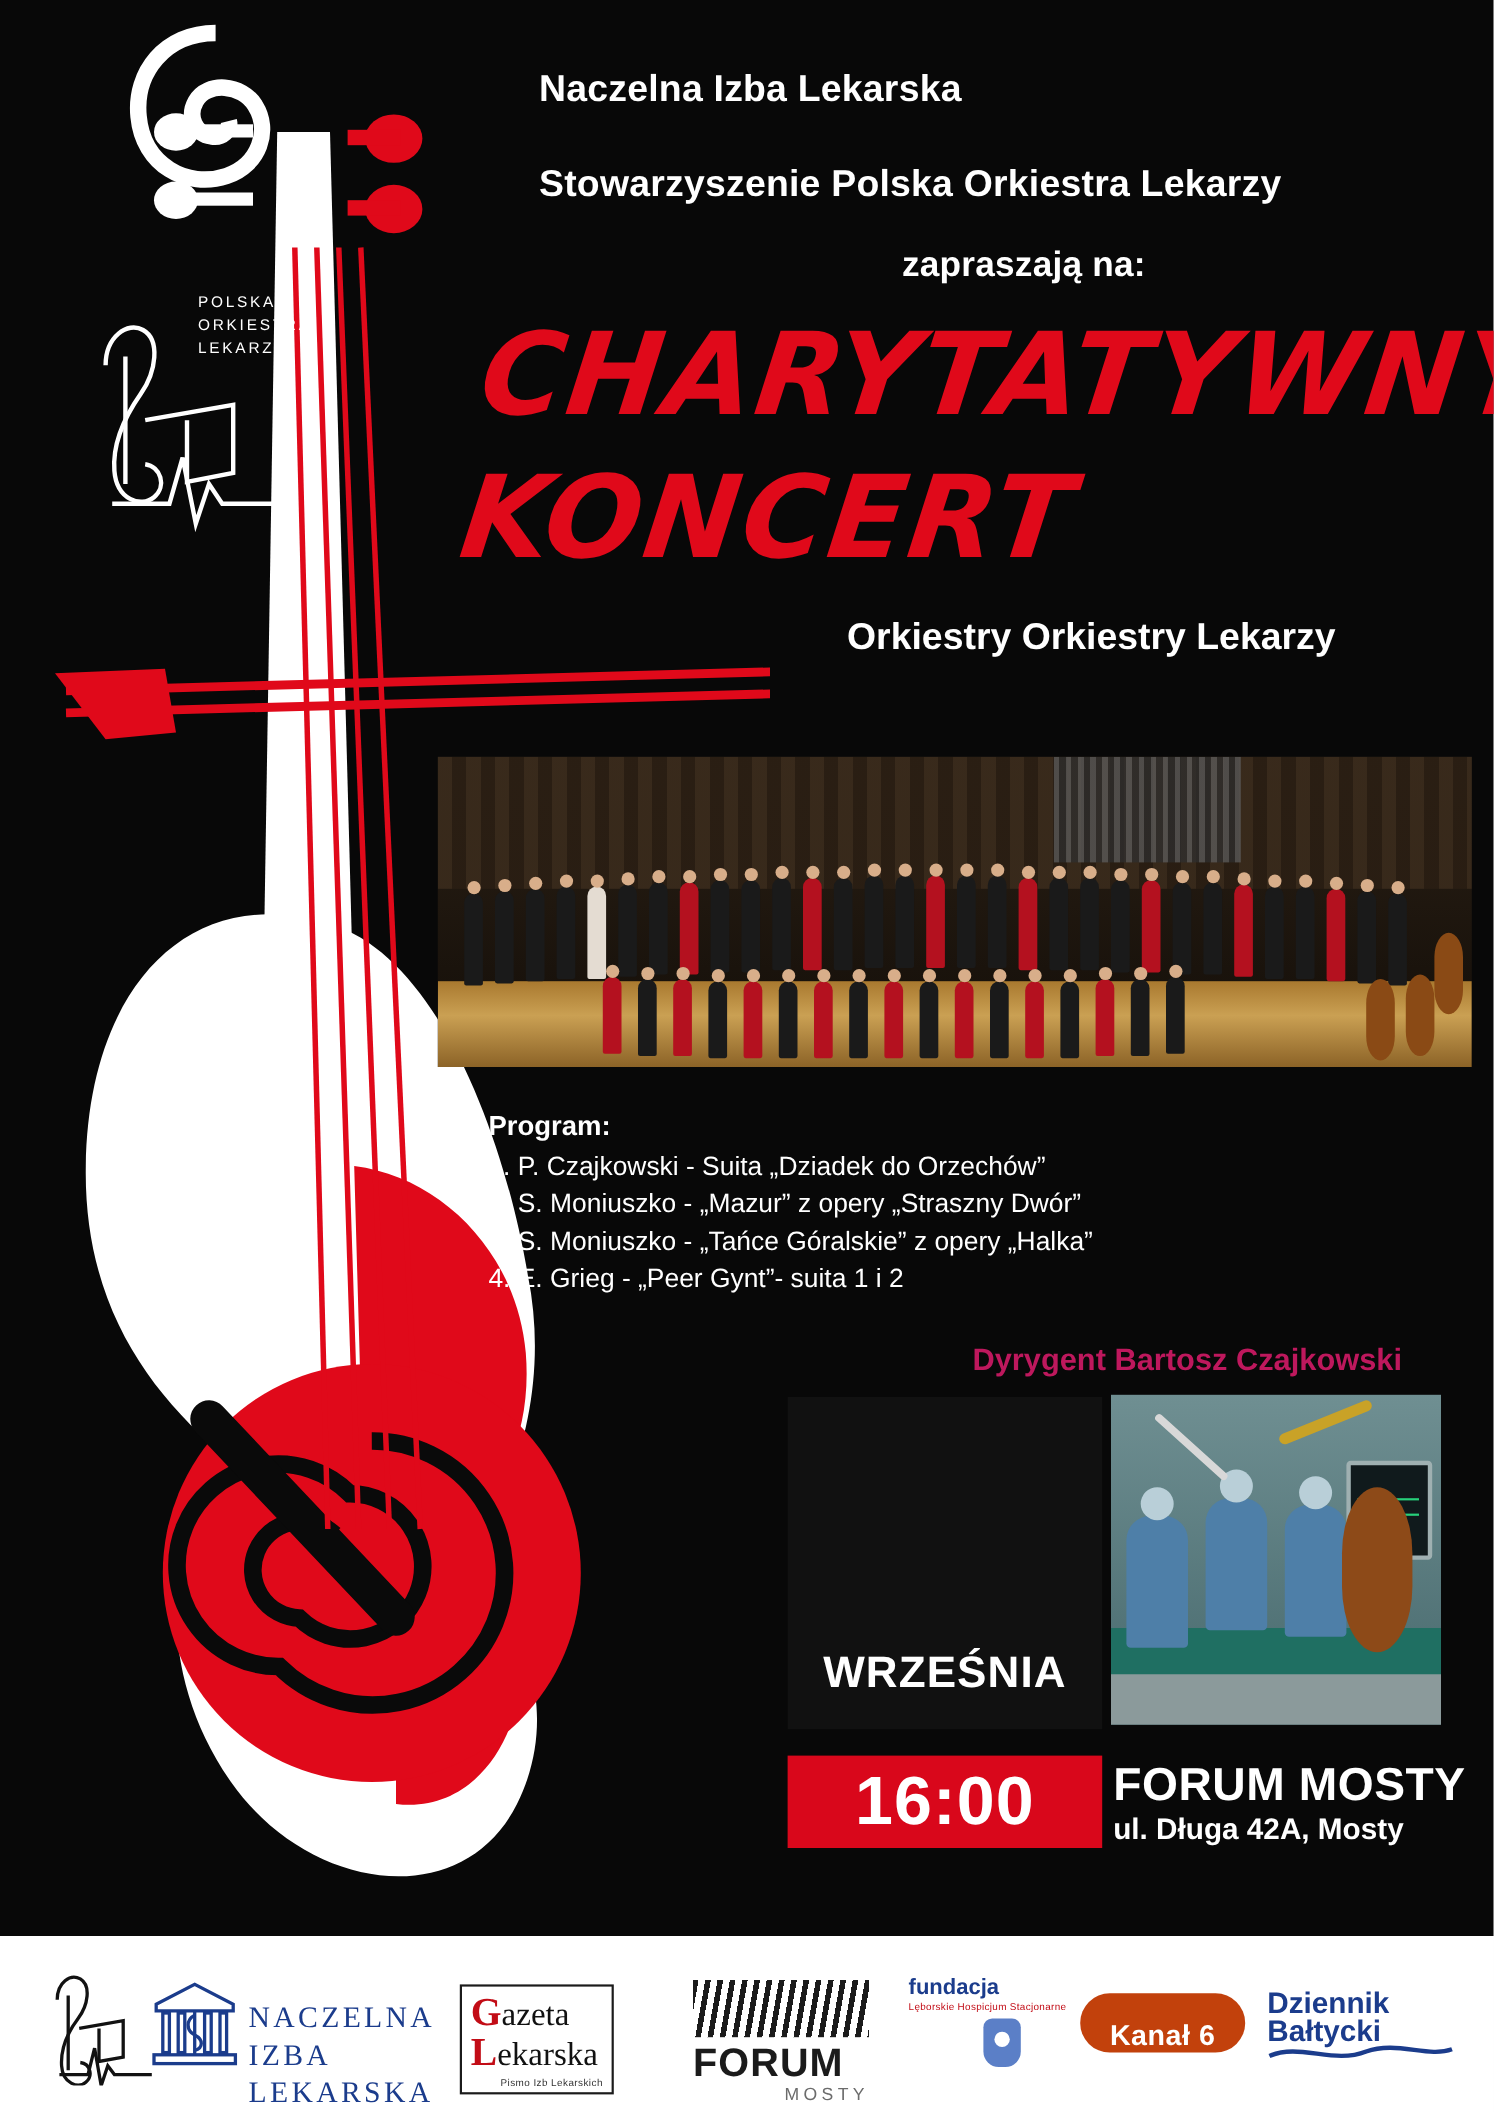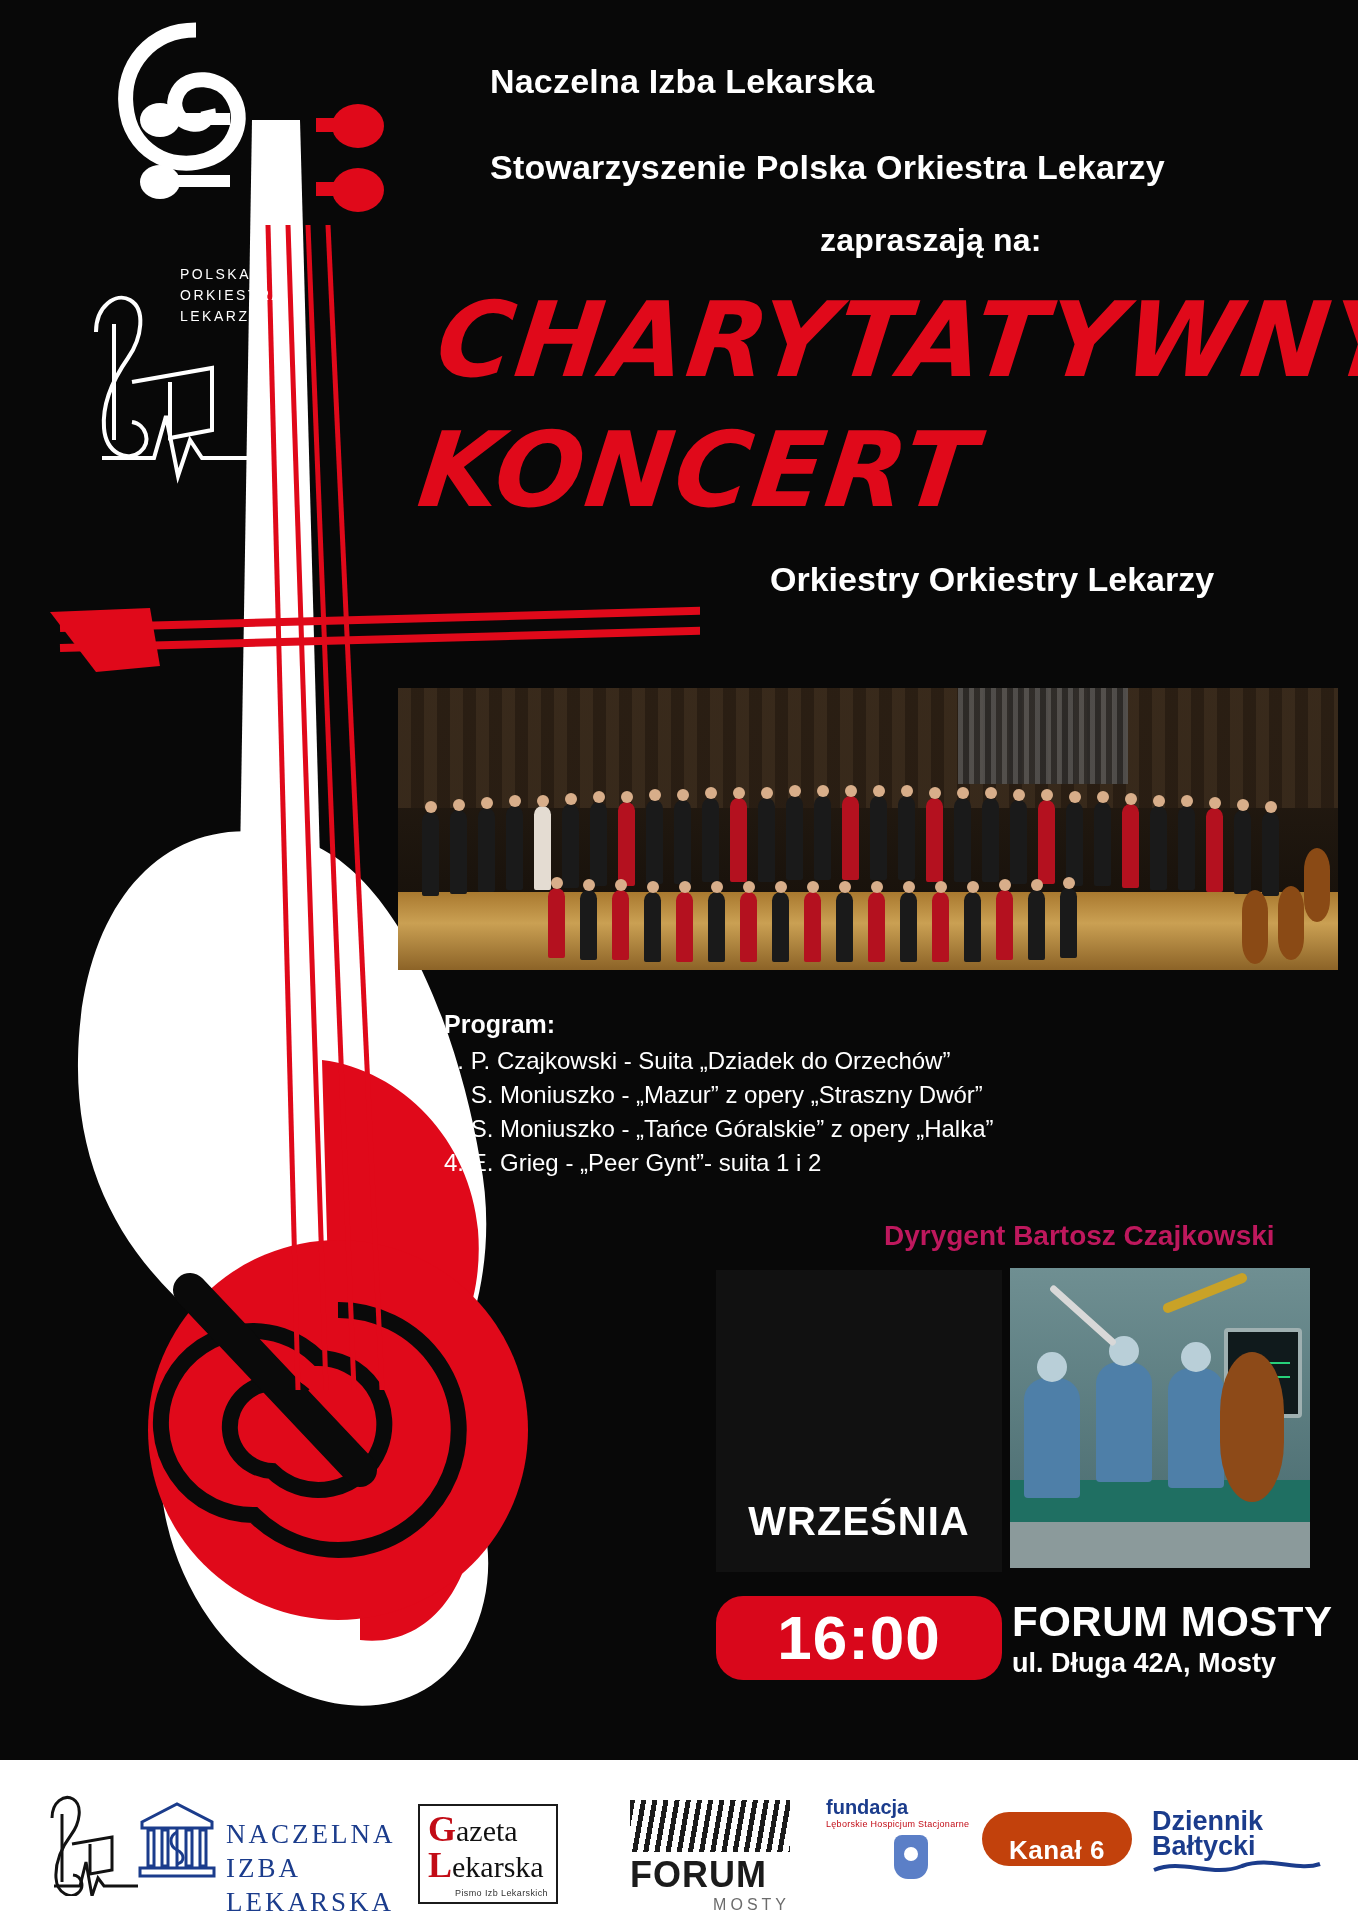--- a/index.html
+++ b/index.html
@@ -154,21 +154,20 @@
     position: absolute; left: 0; bottom: 28px; width: 286px;
     text-align: center;
     color: #ffffff; font-size: 40px; font-weight: bold;
     letter-spacing: 1px;
   }
   .time-box {
     position: absolute;
     left: 716px; top: 1596px;
     width: 286px; height: 84px;
     background: #d9071b;
-    border-radius: 27px;
   }
   .time-txt {
     position: absolute; left: 0; top: 6px; width: 286px;
     text-align: center;
     color: #ffffff; font-size: 62px; font-weight: bold;
     letter-spacing: 1px;
   }
 
   
   .venue-name {

